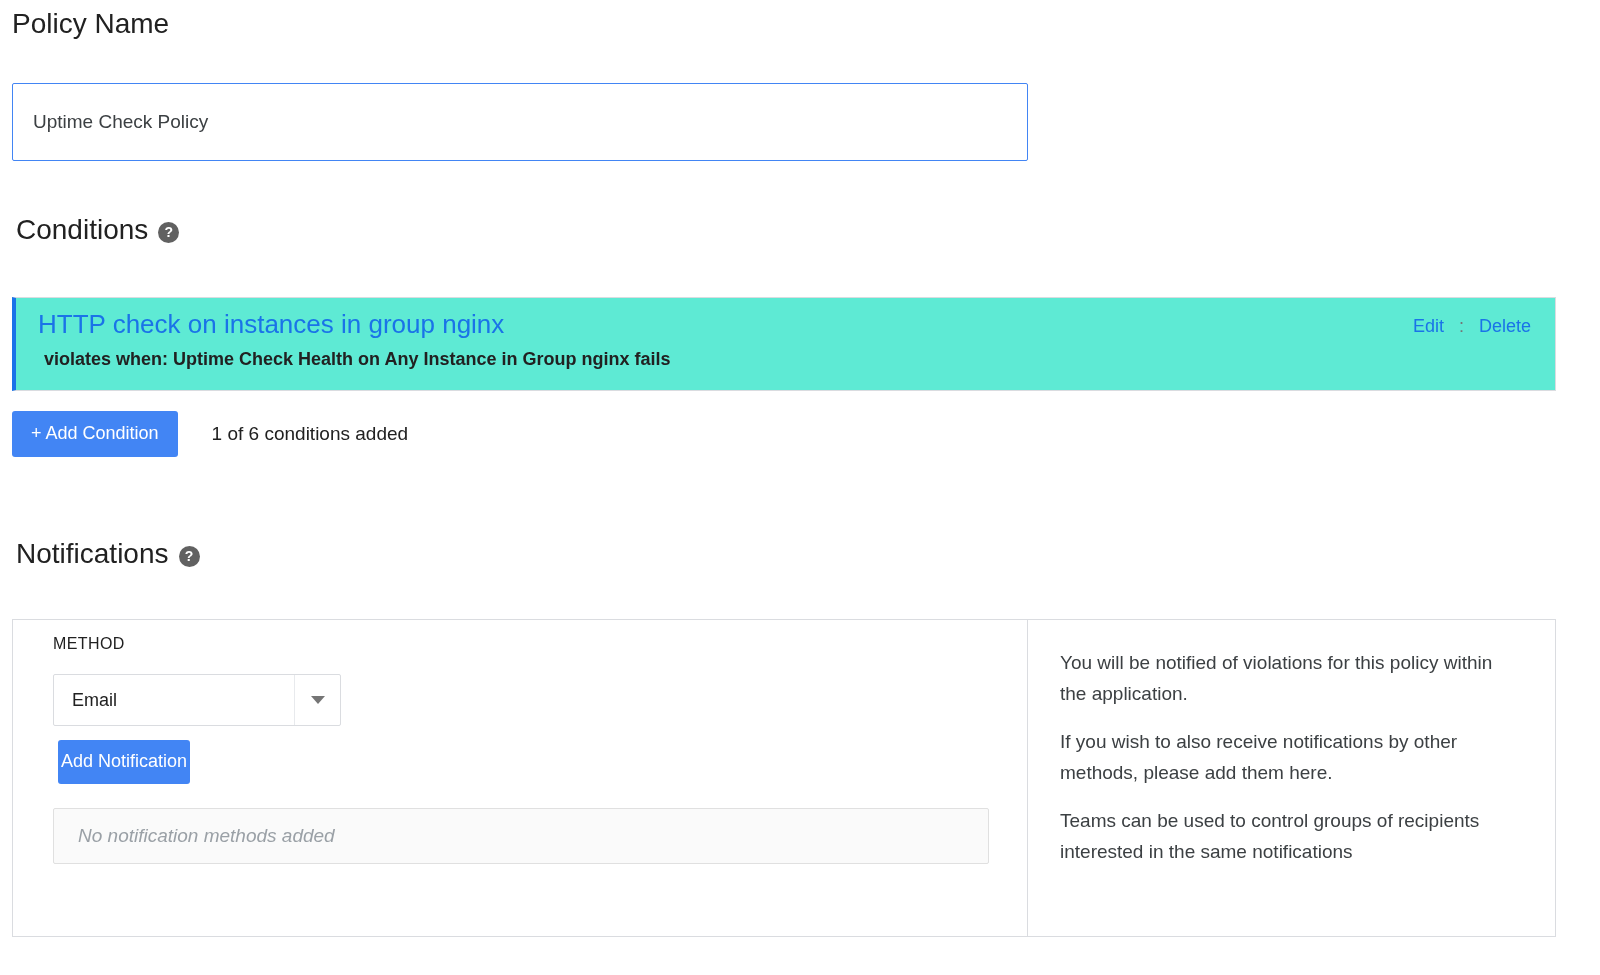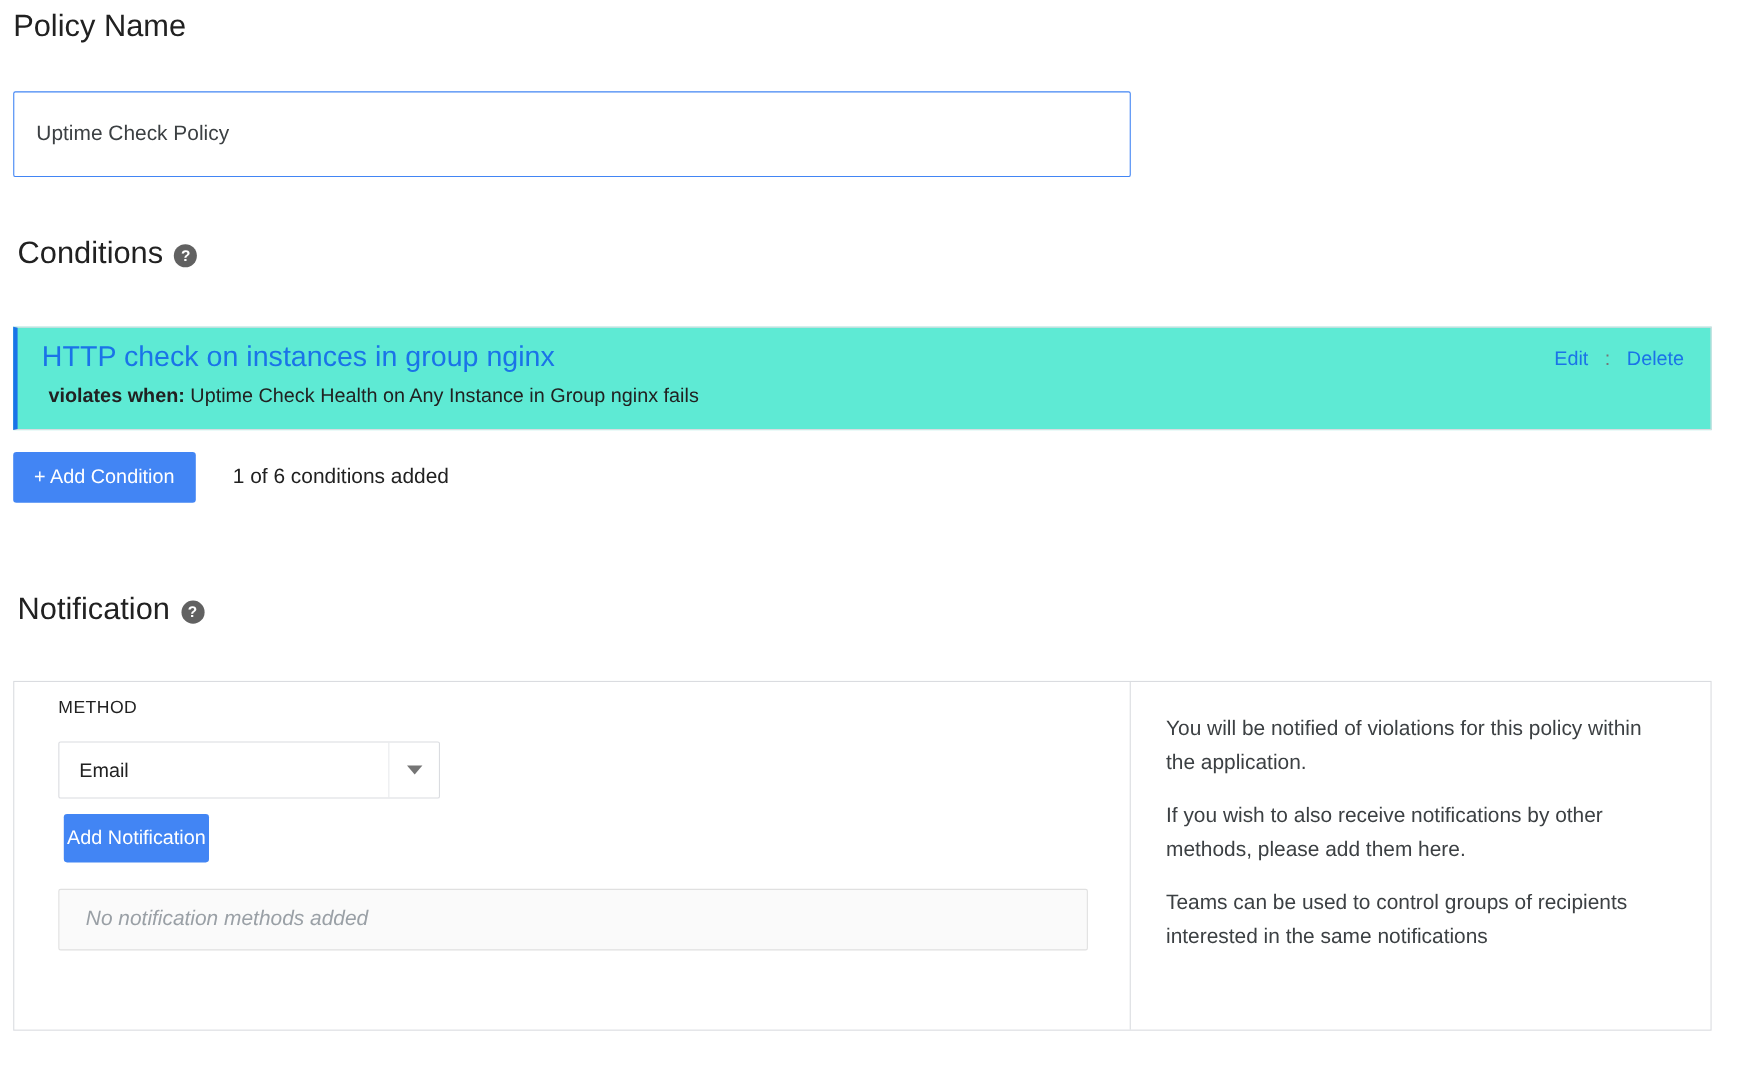--- a/index.html
+++ b/index.html
@@ -108,21 +108,21 @@
     cursor: pointer;
   }
   .action-sep { color: #757575; }
   .condition-desc {
     margin-top: 9px;
     font-size: 18px;
     color: #212121;
     padding-left: 6px;
   }
   .violates-label { font-weight: bold; }
-  .violates-text { margin-left: 5px; font-weight: 400; }
+  .violates-text { margin-left: 5px; font-weight: 700; }
 
   
   .add-condition-row {
     position: absolute;
     left: 12px;
     top: 411px;
     display: flex;
     align-items: center;
     gap: 34px;
   }
@@ -158,21 +158,21 @@
     border-right: 1px solid #dadce0;
     padding: 15px 0 0 40px;
   }
   .method-label {
     font-size: 16px;
     color: #212121;
     letter-spacing: 0.4px;
   }
   .method-select {
     margin-top: 21px;
-    width: 347px;
+    width: 288px;
     height: 52px;
     border: 1px solid #dadce0;
     border-radius: 2px;
     background: #ffffff;
     display: flex;
     align-items: center;
     justify-content: space-between;
     padding-left: 18px;
     cursor: pointer;
   }
@@ -251,21 +251,21 @@
       <span class="violates-label">violates when:</span><span class="violates-text">Uptime Check Health on Any Instance in Group nginx fails</span>
     </div>
   </div>
 
   <div class="add-condition-row">
     <button class="blue-button">+ Add Condition</button>
     <span class="conditions-count">1 of 6 conditions added</span>
   </div>
 
   <div class="section-heading notifications-heading">
-    <span>Notification</span>
+    <span>Notifications</span>
     <span class="help-icon">?</span>
   </div>
 
   <div class="notifications-box">
     <div class="notifications-left">
       <div class="method-label">METHOD</div>
       <div class="method-select">
         <span class="method-value">Email</span>
         <span class="select-arrow-box">
           <span class="arrow"></span>

